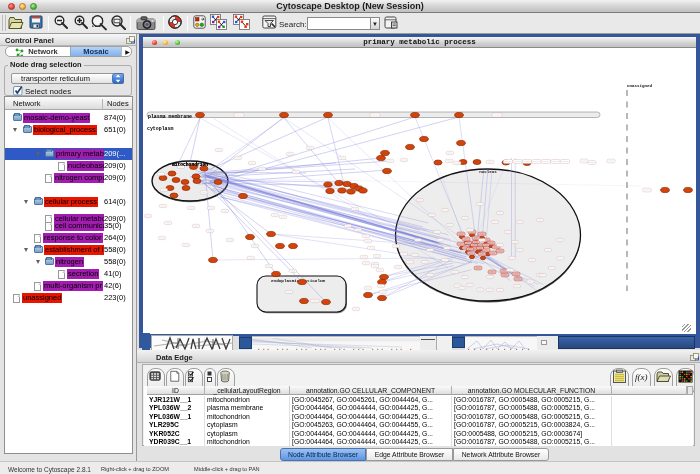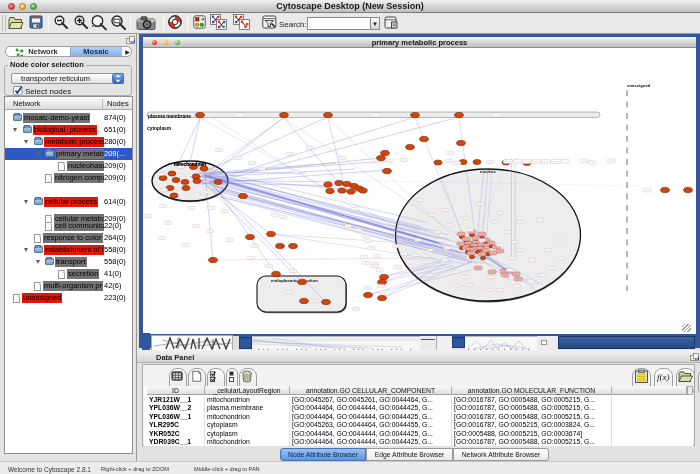--- a/index.html
+++ b/index.html
@@ -43,50 +43,50 @@
 
 #treewrap { position:absolute; left:4px; top:62px; width:129px; height:358px; background:#fff; border:1px solid #8f8f8f; }
 #treehead { position:absolute; left:0; top:0; width:127px; height:13px; background:linear-gradient(#fcfcfc,#dcdcdc); border-bottom:1px solid #a8a8a8; font-size:7.5px; color:#111; }
 #treehead .c1 { position:absolute; left:8px; top:2px; }
 #treehead .c2 { position:absolute; left:97px; top:2px; border-left:1px solid #b5b5b5; padding-left:4px; height:11px; }
 .trow { position:absolute; left:0; width:127px; height:12px; font-size:7.5px; white-space:nowrap; }
 .trow .lab { position:absolute; top:0.5px; height:10px; line-height:10.5px; padding:0 1px; color:#000; max-width:none; overflow:hidden;}
 .trow .num { position:absolute; left:99px; top:1px; color:#000; }
 .trow.sel { background:#2f5ac6; }
 .trow.sel .num { color:#fff; }
-.g { background:#737373; }
+.g { background:#a21caf; }
 .r { background:#e81500; }
 .arr { position:absolute; top:4px; width:0; height:0; border-left:2.8px solid transparent; border-right:2.8px solid transparent; border-top:4px solid #6b6055; }
 .fold { position:absolute; top:2px; width:9px; height:7px; background:linear-gradient(#b3cde4,#7aa1c9); border:1px solid #53779e; border-radius:1px; }
 .fold:before { content:""; position:absolute; left:0px; top:-2px; width:4px; height:2px; background:#6b96c4; border:1px solid #4a6f99; border-bottom:none; border-radius:1px 1px 0 0; }
 .page { position:absolute; top:1.5px; width:7px; height:9px; background:#fff; border:1px solid #999; }
 .page:before { content:""; position:absolute; right:-1px; top:-1px; border-left:3px solid transparent; border-bottom:3px solid #ccc; }
 
 
 #desktop { left:137px; top:34px; width:563px; height:424px; background:#e0e0e0; }
-#mainframe { position:absolute; left:2px; top:0px; width:561px; height:314px; background:#35569b; }
+#mainframe { position:absolute; left:2px; top:0px; width:561px; height:314px; background:#35569b;font-family:Liberation Mono, monospace; }
 #mf-title { position:absolute; left:4px; top:3px; width:553px; height:11px; background:linear-gradient(#f5f5f5,#cccccc 70%,#c2c2c2); border-bottom:1px solid #8a8a8a;}
 #mf-title .title { width:100%; text-align:center; font-size:7.5px; font-weight:bold; color:#111; line-height:11px; }
 .mtl { position:absolute; width:5px; height:5px; border-radius:50%; top:3px; }
 #mtl-r { left:9px; background:radial-gradient(circle at 35% 30%, #ffb0a5, #ee3525 60%, #b01b12); }
 #mtl-y { left:20px; background:radial-gradient(circle at 35% 30%, #ffedb5, #f5b133 60%, #c28012); }
 #mtl-g { left:32px; background:radial-gradient(circle at 35% 30%, #c8f2b2, #4cc238 60%, #2a8a1c); }
 #mf-canvas { position:absolute; left:4px; top:14px; width:553px; height:286px; background:#ffffff; overflow:hidden; }
 #grip { position:absolute; right:5px; bottom:2px; width:9px; height:8px;
   background:repeating-linear-gradient(135deg, #ffffff 0 1.5px, #9a9a9a 1.5px 2.5px); }
 
 
 .frag { position:absolute; z-index:5; }
 
 
 #dpanel { left:137px; top:350px; width:563px; height:111px; background:#e2e2e2; }
 #dp-head { position:absolute; left:0; top:0; width:563px; height:13px; background:linear-gradient(#f2f2f2,#d5d5d5); border-bottom:1px solid #b0b0b0; }
 #dp-head span { position:absolute; left:19px; top:3px; font-size:7.5px; font-weight:bold; color:#222; }
 #dp-body { position:absolute; left:5px; top:14px; width:553px; height:82px; background:#f2f2f2; border:1px solid #aaa; }
-.dbtn { position:absolute; top:3px; width:17px; height:28px; background:linear-gradient(#fdfdfd,#e3e3e3); border:1px solid #9f9f9f; border-radius:8px;margin-left:22px; }
+.dbtn { position:absolute; top:3px; width:17px; height:28px; background:linear-gradient(#fdfdfd,#e3e3e3); border:1px solid #9f9f9f; border-radius:8px; }
 
 #dtable { position:absolute; left:1px; top:21px; width:549px; height:60px; background:#fff; font-size:6.8px; }
 .dhead { position:absolute; top:0; height:9px; background:linear-gradient(#fafafa,#dedede); border-right:1px solid #b0b0b0; border-bottom:1px solid #a0a0a0; text-align:center; color:#111; line-height:9px; }
 .dcell { position:absolute; height:8.5px; line-height:8.5px; color:#000; white-space:nowrap; overflow:hidden; border-right:1px solid #e0e0e0; padding-left:2px;}
 .did { font-weight:bold; }
 
 .btab { position:absolute; top:0; height:13px; border:1px solid #9a9a9a; background:linear-gradient(#ffffff,#e8e8e8); font-size:6.8px; color:#111; text-align:center; line-height:12px; }
 .btab.on { background:linear-gradient(#9cc1f2,#5e96e2); border-color:#4a74b0; color:#05244d; }
 
 
@@ -205,38 +205,41 @@
         <rect x="7.5" y="7" width="5.5" height="6" fill="#e4e4e4" stroke="#333" stroke-width="0.9"></rect>
         <line x1="8.6" y1="9" x2="11.8" y2="9" stroke="#333" stroke-width="0.7"></line>
         <line x1="8.6" y1="10.6" x2="11.8" y2="10.6" stroke="#333" stroke-width="0.7"></line>
       </svg>
     <span id="search-lab">Search:</span>
     <div id="search-box"></div>
     <div id="search-drop">▼</div>
   </div>
 
   <div id="cpanel" class="abs">
+    <div id="cp-head">
+        <span>Control Panel</span>
+      </div>
       <svg class="abs" style="left:126px;top:2px" width="9" height="9" viewBox="0 0 9 9">
         <rect x="0.5" y="2.5" width="5" height="5" fill="#e8e8e8" stroke="#8a8a66" stroke-width="0.8"></rect>
         <rect x="3.5" y="0.5" width="5" height="5" fill="#f4f4f4" stroke="#8a8a66" stroke-width="0.8"></rect>
         <path d="M5 7 L8.5 7 L8.5 3.5" fill="none" stroke="#3355aa" stroke-width="1.1"></path>
       </svg>
     <div id="tabbar">
       <div id="tab-network"><svg style="position:absolute;left:9px;top:1px" width="9" height="9" viewBox="0 0 9 9">
             <circle cx="2" cy="2" r="1.4" fill="#2a2"></circle>
             <circle cx="7" cy="3" r="1.4" fill="#2a2"></circle>
             <circle cx="3" cy="7" r="1.4" fill="#2a2"></circle>
             <circle cx="7" cy="7.5" r="1.1" fill="#2a2"></circle>
             <path d="M2 2 L7 3 L3 7 L7 7.5" stroke="#383" stroke-width="0.5" fill="none"></path>
           </svg><span style="margin-left:10px">Network</span></div>
       <div id="tab-mosaic">Mosaic</div>
       <div id="tab-arrow">▶</div>
     </div>
     <div id="groupbox"></div>
-    <div id="groupbox-lab">Node color selection</div>
+    <div id="groupbox-lab">Node drag selection</div>
     <div id="combo">transporter reticulum</div>
     <svg id="combo-btn" width="12" height="11" viewBox="0 0 12 11">
         <defs>
           <linearGradient id="cbg" x1="0" y1="0" x2="0" y2="1">
             <stop offset="0" stop-color="#8cb4f0"></stop>
             <stop offset="0.5" stop-color="#4a82dd"></stop>
             <stop offset="1" stop-color="#2f66c8"></stop>
           </linearGradient>
         </defs>
         <rect x="0.5" y="0.5" width="11" height="10" rx="2.5" fill="url(#cbg)" stroke="#39629f" stroke-width="0.8"></rect>
@@ -257,26 +260,20 @@
           <span class="fold" style="left:8px"></span>
           <span class="lab g" style="left:18px;max-width:81px">mosaic-demo-yeast</span>
           <span class="num">874(0)</span>
         </div>
 <div class="trow" style="top:27px">
           <span class="arr" style="left:8px"></span>
           <span class="fold" style="left:18px"></span>
           <span class="lab r" style="left:28px;max-width:71px">biological_process</span>
           <span class="num">651(0)</span>
         </div>
-<div class="trow" style="top:39px">
-          <span class="arr" style="left:19px"></span>
-          <span class="fold" style="left:29px"></span>
-          <span class="lab r" style="left:39px;max-width:60px">metabolic process</span>
-          <span class="num">280(0)</span>
-        </div>
 <div class="trow sel" style="top:51px">
           <span class="arr" style="left:31px"></span>
           <span class="fold" style="left:40px"></span>
           <span class="lab g" style="left:50px;max-width:49px">primary metabo</span>
           <span class="num">209(...</span>
         </div>
 <div class="trow" style="top:63px">
           <span class="page" style="left:53px"></span>
           <span class="lab g" style="left:62px;max-width:37px">nucleobase-co</span>
           <span class="num">209(0)</span>
@@ -293,37 +290,37 @@
           <span class="num">614(0)</span>
         </div>
 <div class="trow" style="top:116px">
           <span class="page" style="left:40px"></span>
           <span class="lab g" style="left:49px;max-width:50px">cellular metabo</span>
           <span class="num">209(0)</span>
         </div>
 <div class="trow" style="top:123px">
           <span class="page" style="left:40px"></span>
           <span class="lab g" style="left:49px;max-width:50px">cell communicat</span>
-          <span class="num">22(0)</span>
+          <span class="num">35(0)</span>
         </div>
 <div class="trow" style="top:135px">
           <span class="page" style="left:29px"></span>
           <span class="lab g" style="left:38px;max-width:61px">response to color</span>
           <span class="num">264(0)</span>
         </div>
 <div class="trow" style="top:147px">
           <span class="arr" style="left:19px"></span>
           <span class="fold" style="left:29px"></span>
           <span class="lab r" style="left:39px;max-width:60px">establishment of l</span>
           <span class="num">558(0)</span>
         </div>
 <div class="trow" style="top:159px">
           <span class="arr" style="left:31px"></span>
           <span class="fold" style="left:40px"></span>
-          <span class="lab g" style="left:50px;max-width:49px">transport</span>
+          <span class="lab g" style="left:50px;max-width:49px">nitrogen</span>
           <span class="num">558(0)</span>
         </div>
 <div class="trow" style="top:171px">
           <span class="page" style="left:53px"></span>
           <span class="lab g" style="left:62px;max-width:37px">secretion</span>
           <span class="num">41(0)</span>
         </div>
 <div class="trow" style="top:183px">
           <span class="page" style="left:29px"></span>
           <span class="lab g" style="left:38px;max-width:61px">multi-organism pr</span>
@@ -879,21 +876,21 @@
             <line x1="369.9" y1="194" x2="374.1" y2="194" stroke="#c4c4c4" stroke-width="0.5" opacity="0.7"></line>
 <text x="47" y="117.5" font-size="4.6" font-weight="bold" fill="#000" text-anchor="middle">mitochondrion</text>
           </svg>
         <div id="grip"></div>
       </div>
     </div>
   </div>
 
   <div id="dpanel" class="abs">
     <div id="dp-head">
-        <span>Data Panel</span>
+        <span>Data Edge</span>
       </div>
       <svg class="abs" style="left:553px;top:3px" width="9" height="9" viewBox="0 0 9 9">
         <rect x="0.5" y="2.5" width="5" height="5" fill="#e8e8e8" stroke="#8a8a66" stroke-width="0.8"></rect>
         <rect x="3.5" y="0.5" width="5" height="5" fill="#f4f4f4" stroke="#8a8a66" stroke-width="0.8"></rect>
         <path d="M5 7 L8.5 7 L8.5 3.5" fill="none" stroke="#3355aa" stroke-width="1.1"></path>
       </svg>
     <div id="dp-body">
       <div class="dbtn" style="left:4px;width:18px"><svg width="16" height="15" viewBox="0 0 17 15">
             <rect x="2" y="2.5" width="11" height="9" rx="1.5" fill="#555" stroke="#222" stroke-width="0.8"></rect>
             <g fill="#eee">

